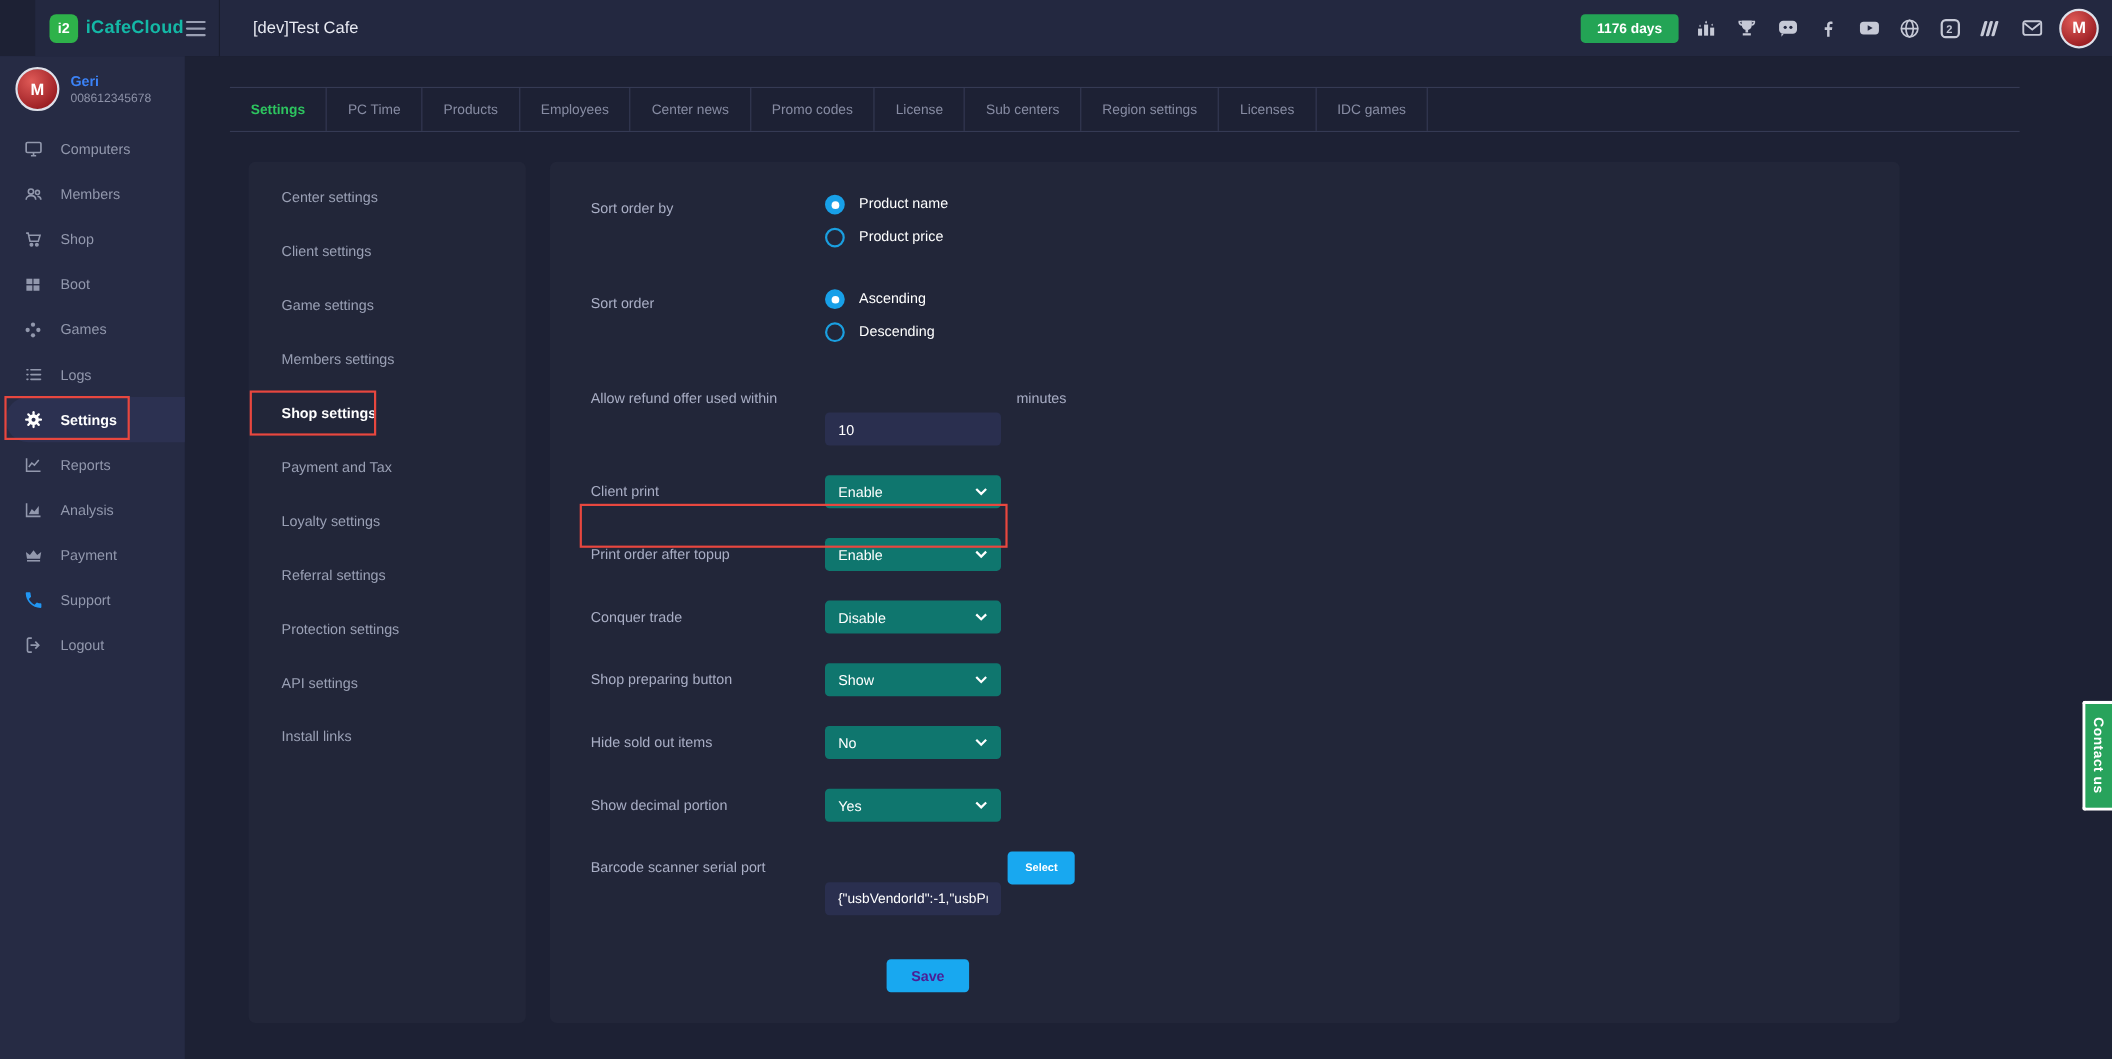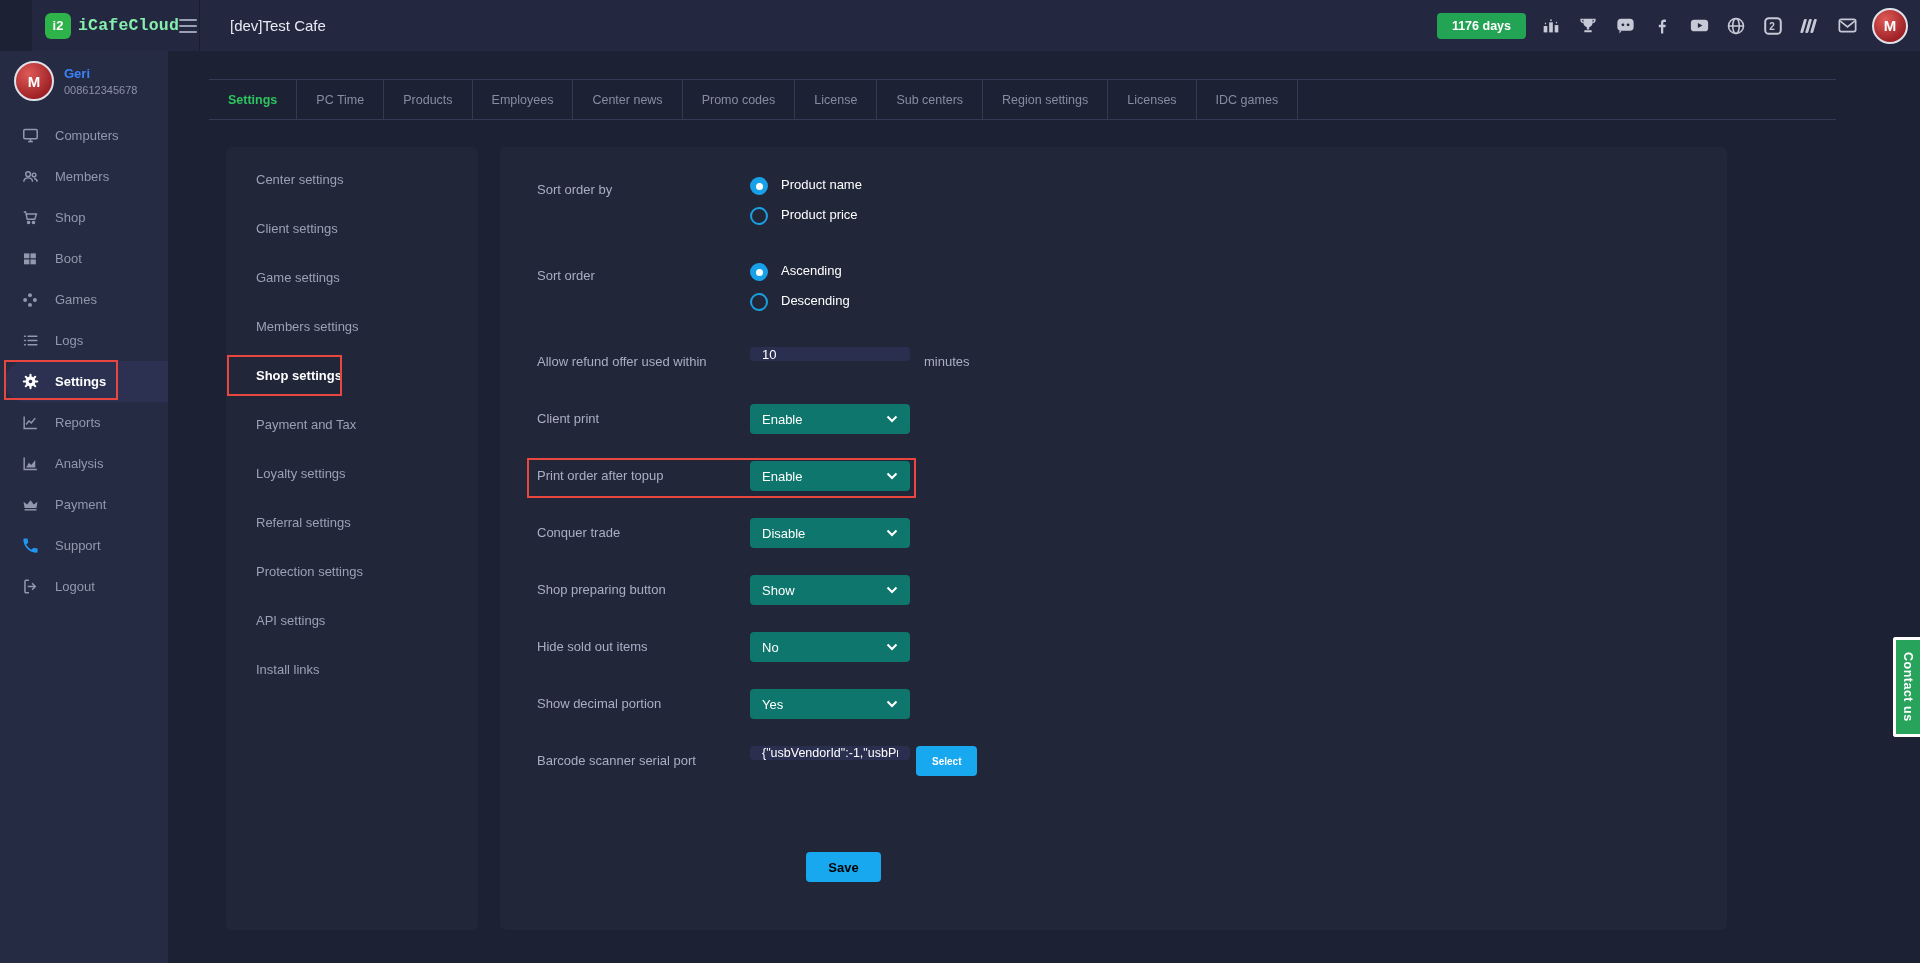--- a/index.html
+++ b/index.html
@@ -7,21 +7,21 @@
     font-family:"Liberation Sans", sans-serif; -webkit-font-smoothing:antialiased; }
 
   
   .topbar { position:absolute; left:0; top:0; width:1920px; height:51px;
     background:#232840; display:flex; align-items:center; z-index:10;margin-left:32px; }
   .brand { width:168px; height:51px; display:flex; align-items:center;
     justify-content:space-between; padding:0 12px 0 13px; border-right:1px solid #191d2e; }
   .brand-left { display:flex; align-items:center; gap:7px; }
   .logo-mark { width:26px; height:26px; background:#2eb24a; border-radius:6px; color:#fff;
     font-weight:bold; font-size:13px; display:flex; align-items:center; justify-content:center; }
-  .brand-name { color:#86efac; font-size:16.5px; font-weight:bold; letter-spacing:.2px;font-family:Liberation Mono, monospace; }
+  .brand-name { color:#14b8a6; font-size:16.5px; font-weight:bold; letter-spacing:.2px; }
   .hamburger { background:none; border:none; cursor:pointer; display:flex; flex-direction:column; gap:4px; }
   .hamburger span { width:18px; height:2px; background:#9aa0b4; border-radius:1px; display:block; }
   .cafe-title { margin-left:30px; color:#e8eaf2; font-size:15px; }
   .topbar-right { margin-left:auto; display:flex; align-items:center; gap:13px; padding-right:20px; }
   .days-badge { background:#23a455; color:#fff; font-size:12.5px; font-weight:bold;
     padding:6px 15px; border-radius:4px; cursor:pointer; }
   .tb-icon { width:24px; height:24px; color:#c6c9d6; display:flex; align-items:center;
     justify-content:center; cursor:pointer; background:none; border:none; }
   .avatar { width:36px; height:36px; border-radius:50%;
     background:radial-gradient(circle at 35% 30%, #df5a57, #9c1f24 75%);
@@ -68,31 +68,31 @@
   .radio { display:flex; align-items:flex-start; gap:13px; cursor:pointer; }
   .rdot { width:18px; height:18px; border-radius:50%; border:2px solid #1a9fe0;
     display:flex; align-items:center; justify-content:center; }
   .rdot.selected { background:#18a0e8; border-color:#18a0e8; }
   .rdot.selected::after { content:""; width:7px; height:7px; background:#fff; border-radius:50%; }
   .rlabel { color:#fff; font-size:13px; }
   .select { width:160px; height:30px; background:#0f766e; border-radius:4px; display:flex;
     align-items:center; justify-content:space-between; padding:0 12px; color:#fff;
     font-size:13px; font-weight:400; cursor:pointer; }
   .select svg { flex:none; }
-  .tinput { width:160px; height:14px; background:#2a2f4f; border:none; border-radius:4px;
+  .tinput { width:160px; height:30px; background:#2a2f4f; border:none; border-radius:4px;
     color:#fff; font-size:13px; font-weight:500; padding:0 12px;
-    font-family:"Liberation Sans", sans-serif; }
+    font-family:"Liberation Sans", sans-serif;margin-top:28px; }
   .suffix { margin-left:14px; line-height:30px; color:#a9aec5; font-size:13px; }
   .mini-btn { margin-left:6px; height:30px; padding:0 16px; background:#18a8f0; border:none;
     border-radius:4px; color:#fff; font-size:10px; font-weight:bold; cursor:pointer;
     font-family:"Liberation Sans", sans-serif; }
   .save-row { width:613px; display:flex; justify-content:center; margin-top:40px; }
   .save-btn { height:30px; padding:0 22px; background:#18a8f0; border:none; border-radius:4px;
-    color:#000000; font-size:13px; font-weight:bold; cursor:pointer;
-    font-family:"Liberation Sans", sans-serif;margin-top:36px; }
+    color:#4c1d95; font-size:13px; font-weight:bold; cursor:pointer;
+    font-family:"Liberation Sans", sans-serif; }
 
   
   .contact-tab { position:absolute; right:0; top:637px; width:27px; height:100px;
     background:#28a35c; border:3px solid #fff; border-right:none; border-radius:3px 0 0 3px;
     color:#fff; font-size:12.5px; font-weight:bold; letter-spacing:.5px;
     writing-mode:vertical-rl; display:flex; align-items:center; justify-content:center;
     cursor:pointer; z-index:20; }
 
   
   .anno { position:absolute; border:2px solid #e8473f; z-index:40; pointer-events:none; }

